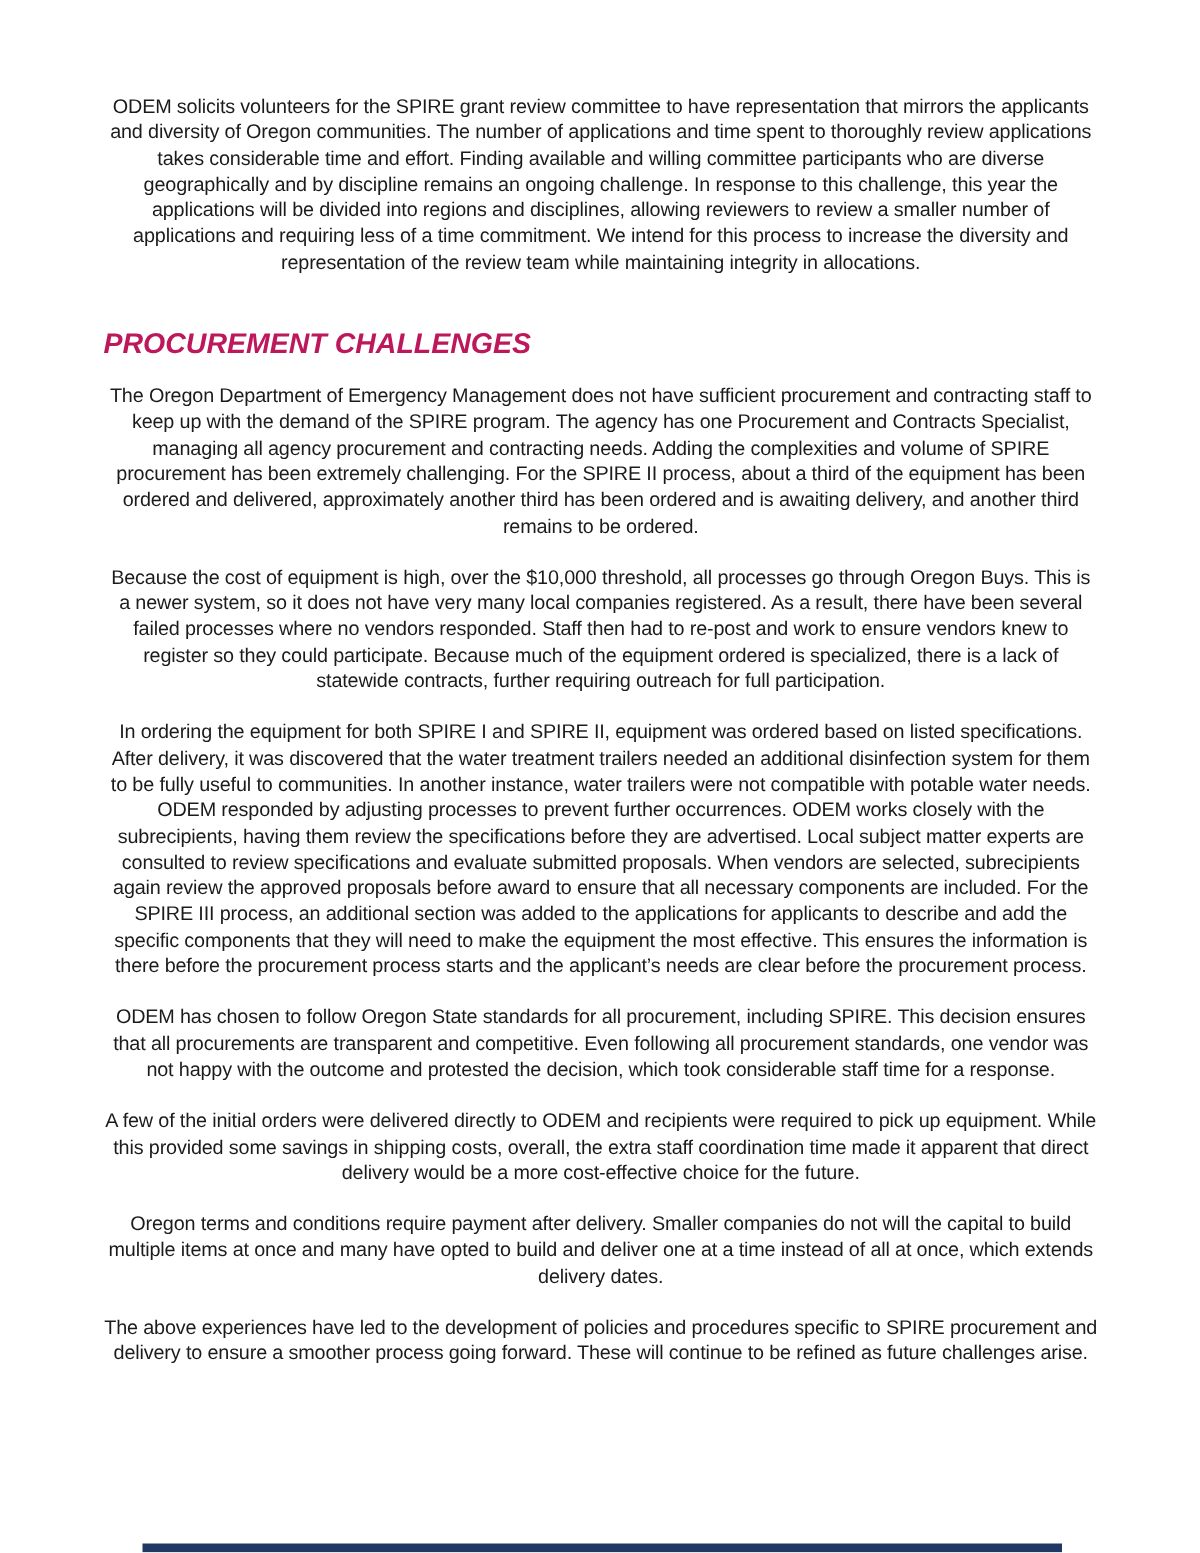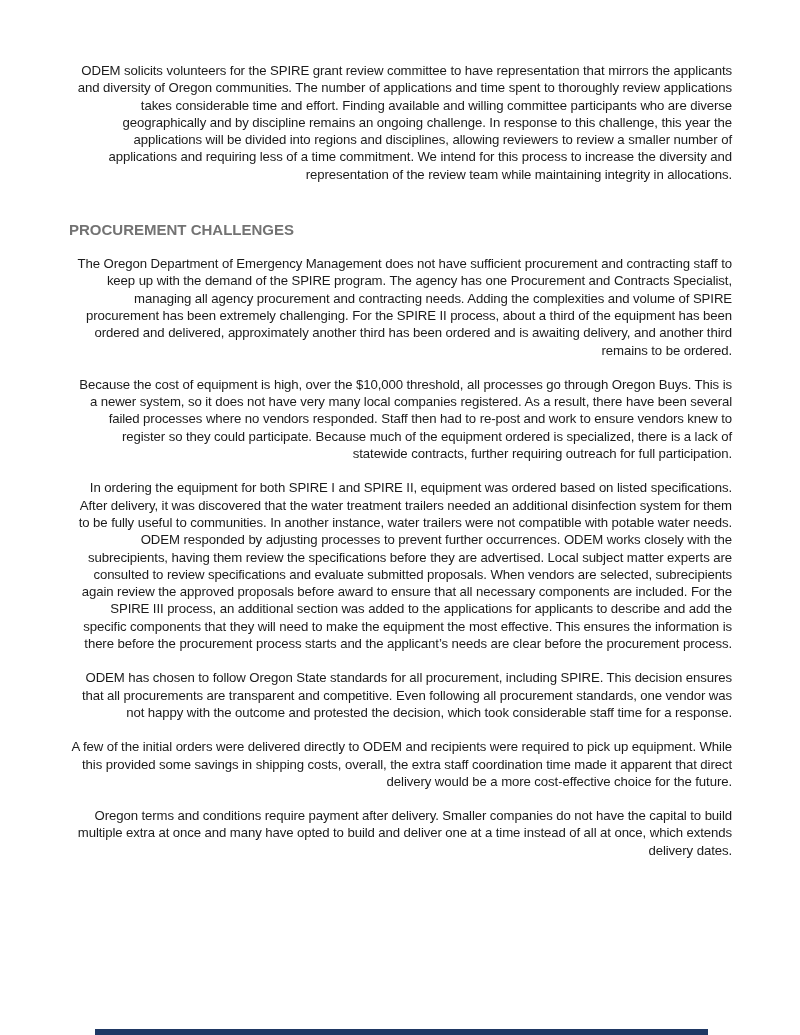--- a/index.html
+++ b/index.html
@@ -20,33 +20,34 @@
     top: 62px;
     left: 69px;
     width: 663px;
   }
   .para {
     margin: 0 0 17px 0;
     font-size: 13.2px;
     line-height: 17.3px;
     letter-spacing: -0.1px;
     color: #1b1b1b;
-    text-align: right;
+    text-align: center;
   }
   .para.intro {
     margin-bottom: 0;
   }
   .heading {
     margin: 37px 0 16px 0;
-    font-size: 15px;
+    font-size: 19px;
     line-height: 19px;
     font-weight: bold;
     letter-spacing: 0;
-    color: #737373;
+    color: #be185d;
     text-transform: none;
+    font-style: italic;
   }
   .footer-bar {
     position: absolute;
     left: 95px;
     bottom: 0;
     width: 613px;
     height: 6px;
     background: #1f3864;
   }
 </style>
@@ -62,18 +63,19 @@
     <p class="para">The Oregon Department of Emergency Management does not have sufficient procurement and contracting staff to keep up with the demand of the SPIRE program. The agency has one Procurement and Contracts Specialist, managing all agency procurement and contracting needs. Adding the complexities and volume of SPIRE procurement has been extremely challenging. For the SPIRE II process, about a third of the equipment has been ordered and delivered, approximately another third has been ordered and is awaiting delivery, and another third remains to be ordered.</p>
 
     <p class="para">Because the cost of equipment is high, over the $10,000 threshold, all processes go through Oregon Buys. This is a newer system, so it does not have very many local companies registered. As a result, there have been several failed processes where no vendors responded. Staff then had to re-post and work to ensure vendors knew to register so they could participate. Because much of the equipment ordered is specialized, there is a lack of statewide contracts, further requiring outreach for full participation.</p>
 
     <p class="para">In ordering the equipment for both SPIRE I and SPIRE II, equipment was ordered based on listed specifications. After delivery, it was discovered that the water treatment trailers needed an additional disinfection system for them to be fully useful to communities. In another instance, water trailers were not compatible with potable water needs. ODEM responded by adjusting processes to prevent further occurrences. ODEM works closely with the subrecipients, having them review the specifications before they are advertised. Local subject matter experts are consulted to review specifications and evaluate submitted proposals.  When vendors are selected, subrecipients again review the approved proposals before award to ensure that all necessary components are included. For the SPIRE III process, an additional section was added to the applications for applicants to describe and add the specific components that they will need to make the equipment the most effective. This ensures the information is there before the procurement process starts and the applicant’s needs are clear before the procurement process.</p>
 
     <p class="para">ODEM has chosen to follow Oregon State standards for all procurement, including SPIRE. This decision ensures that all procurements are transparent and competitive. Even following all procurement standards, one vendor was not happy with the outcome and protested the decision, which took considerable staff time for a response.</p>
 
     <p class="para">A few of the initial orders were delivered directly to ODEM and recipients were required to pick up equipment. While this provided some savings in shipping costs, overall, the extra staff coordination time made it apparent that direct delivery would be a more cost-effective choice for the future.</p>
 
-    <p class="para">Oregon terms and conditions require payment after delivery. Smaller companies do not have the capital to build multiple extra at once and many have opted to build and deliver one at a time instead of all at once, which extends delivery dates.</p>
+    <p class="para">Oregon terms and conditions require payment after delivery. Smaller companies do not will the capital to build multiple items at once and many have opted to build and deliver one at a time instead of all at once, which extends delivery dates.</p>
 
+    <p class="para">The above experiences have led to the development of policies and procedures specific to SPIRE procurement and delivery to ensure a smoother process going forward. These will continue to be refined as future challenges arise.</p>
   </main>
 
   <div class="footer-bar"></div>
 </div>
 
 </body></html>

